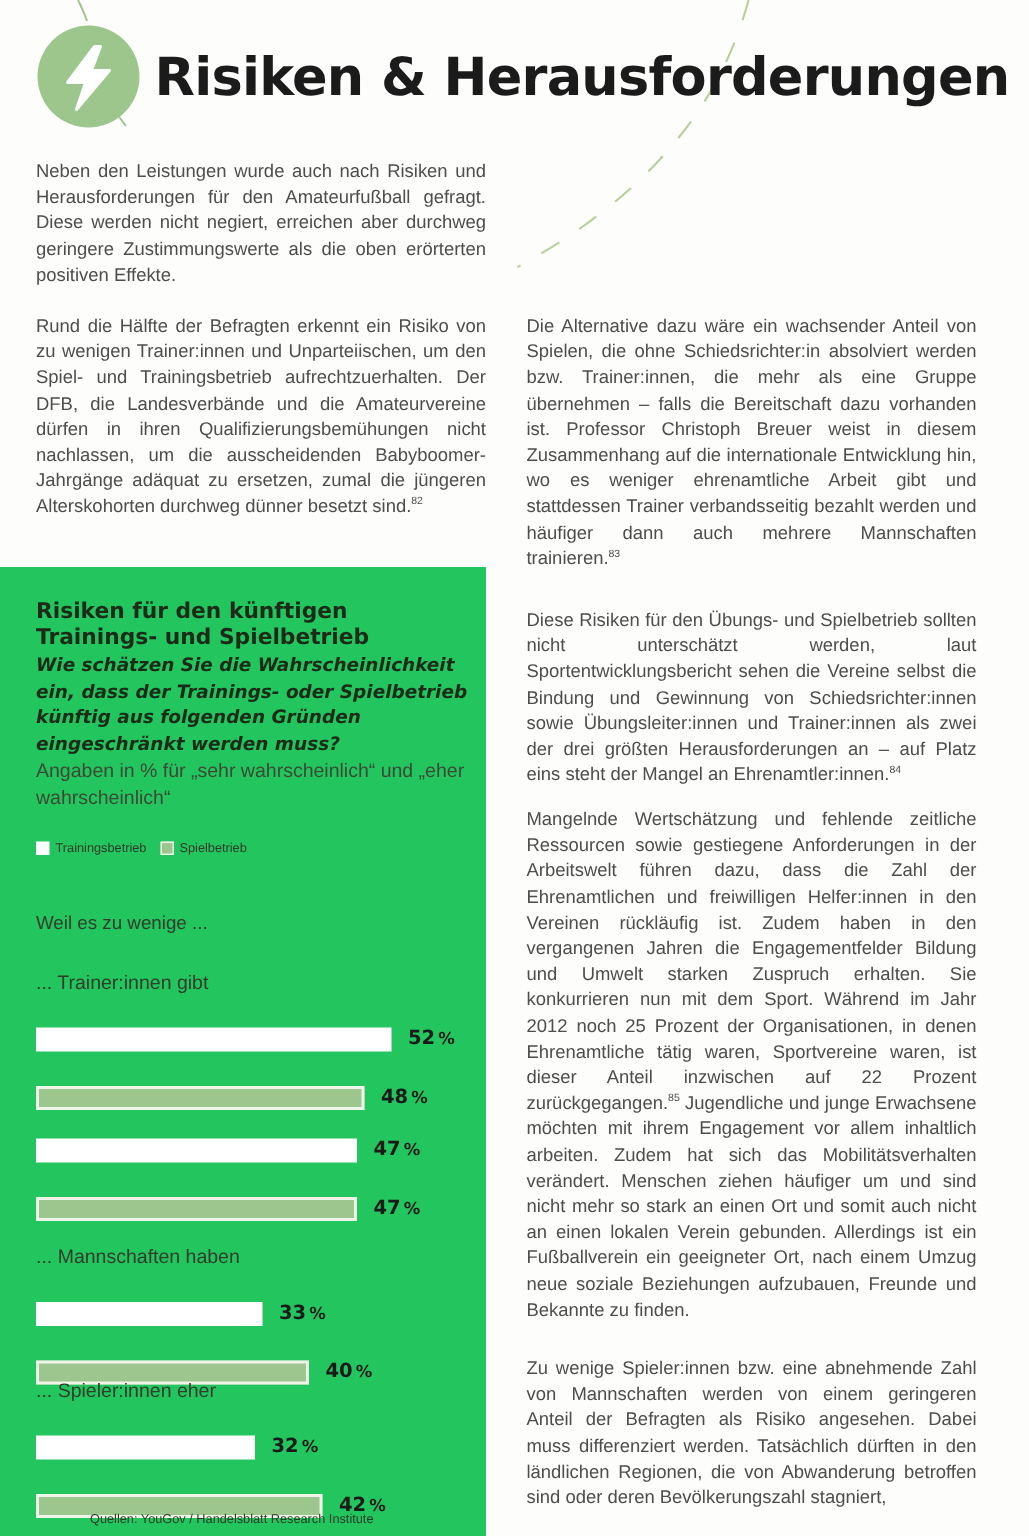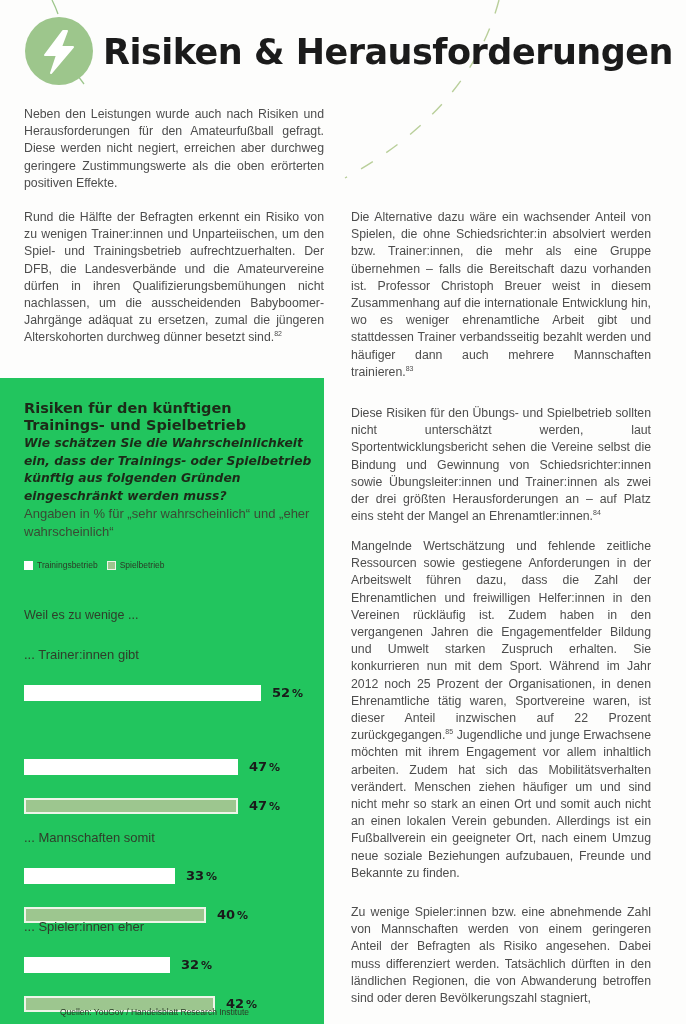--- a/index.html
+++ b/index.html
@@ -83,35 +83,39 @@
   </div>
 
   <div class="lead">Weil es zu wenige ...</div>
 
   <div class="group" style="top:268px">
     <div class="group-label">... Trainer:innen gibt</div>
     <div class="bar-row">
       <div class="bar t" style="width:237px"></div>
       <span class="val"><span>52</span><span class="pct">%</span></span>
     </div>
+    <div class="bar-row">
+      <div class="bar s" style="width:219px"></div>
+      <span class="val"><span>48</span><span class="pct">%</span></span>
+    </div>
   </div>
 
   <div class="group" style="top:360px">
     <div class="bar-row">
       <div class="bar t" style="width:214px"></div>
       <span class="val"><span>47</span><span class="pct">%</span></span>
     </div>
     <div class="bar-row">
       <div class="bar s" style="width:214px"></div>
       <span class="val"><span>47</span><span class="pct">%</span></span>
     </div>
   </div>
 
   <div class="group" style="top:451px">
-    <div class="group-label">... Mannschaften somit</div>
+    <div class="group-label">... Mannschaften haben</div>
     <div class="bar-row">
       <div class="bar t" style="width:151px"></div>
       <span class="val"><span>33</span><span class="pct">%</span></span>
     </div>
     <div class="bar-row">
       <div class="bar s" style="width:182px"></div>
       <span class="val"><span>40</span><span class="pct">%</span></span>
     </div>
   </div>
 

